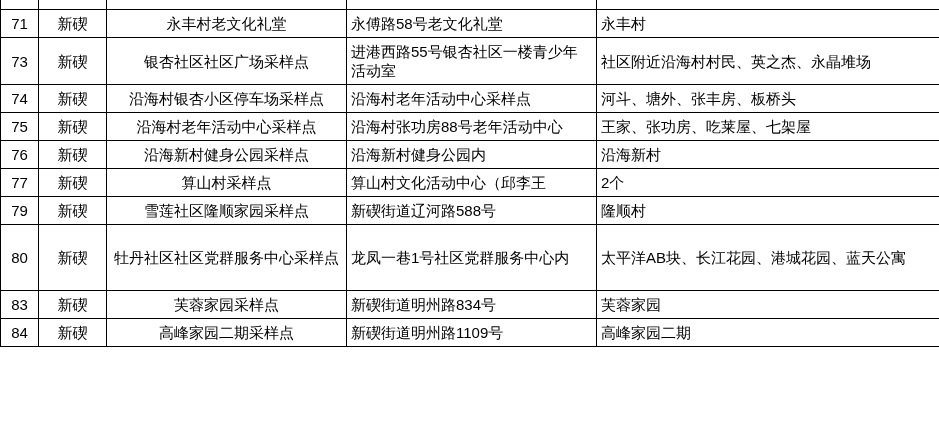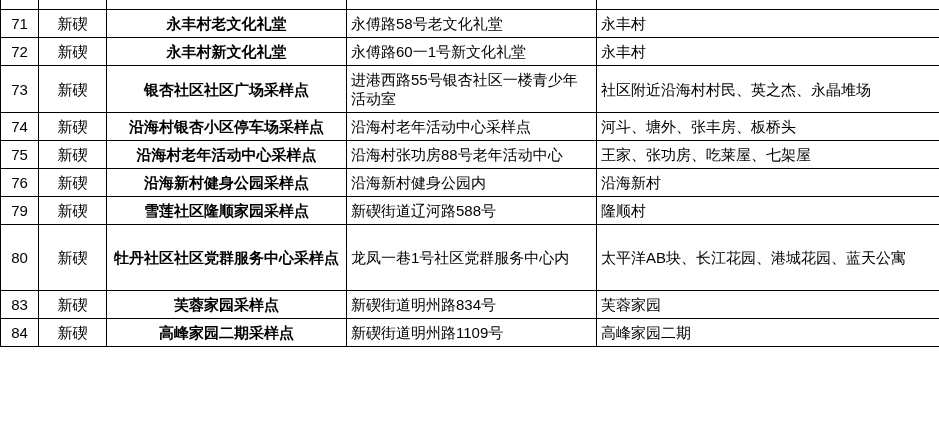--- a/index.html
+++ b/index.html
@@ -39,21 +39,21 @@
   }
   
   col.c-no    { width: 38px; }
   col.c-st    { width: 68px; }
   col.c-name  { width: 240px; }
   col.c-addr  { width: 250px; }
   col.c-area  { width: 343px; }
 
   td.no   { text-align: center; }
   td.st   { text-align: center; }
-  td.name { text-align: center; font-weight: bold; }
+  td.name { text-align: center; }
   td.addr { text-align: left; }
   td.area { text-align: left; }
 
   
   tr.clipped td {
     height: 9px;
     padding-top: 0;
     padding-bottom: 0;
     font-size: 15px;
     line-height: 9px;
@@ -99,27 +99,20 @@
             <span></span>
           </td>
       </tr>
       <tr class="r-normal">
         <td class="no">71</td>
         <td class="st">新碶</td>
         <td class="name">永丰村老文化礼堂</td>
         <td class="addr">永傅路58号老文化礼堂</td>
         <td class="area">永丰村</td>
       </tr>
-      <tr class="r-normal">
-        <td class="no">72</td>
-        <td class="st">新碶</td>
-        <td class="name">永丰村新文化礼堂</td>
-        <td class="addr">永傅路60一1号新文化礼堂</td>
-        <td class="area">永丰村</td>
-      </tr>
       <tr class="r-tall2">
         <td class="no">73</td>
         <td class="st">新碶</td>
         <td class="name">银杏社区社区广场采样点</td>
         <td class="addr">进港西路55号银杏社区一楼青少年活动室</td>
         <td class="area">社区附近沿海村村民、英之杰、永晶堆场</td>
       </tr>
       <tr class="r-normal">
         <td class="no">74</td>
         <td class="st">新碶</td>
@@ -133,20 +126,27 @@
         <td class="name">沿海村老年活动中心采样点</td>
         <td class="addr">沿海村张功房88号老年活动中心</td>
         <td class="area">王家、张功房、吃莱屋、七架屋</td>
       </tr>
       <tr class="r-normal">
         <td class="no">76</td>
         <td class="st">新碶</td>
         <td class="name">沿海新村健身公园采样点</td>
         <td class="addr">沿海新村健身公园内</td>
         <td class="area">沿海新村</td>
+      </tr>
+      <tr class="r-normal">
+        <td class="no">77</td>
+        <td class="st">新碶</td>
+        <td class="name">算山村采样点</td>
+        <td class="addr">算山村文化活动中心（邱李王</td>
+        <td class="area">2个</td>
       </tr>
       <tr class="r-normal">
         <td class="no">79</td>
         <td class="st">新碶</td>
         <td class="name">雪莲社区隆顺家园采样点</td>
         <td class="addr">新碶街道辽河路588号</td>
         <td class="area">隆顺村</td>
       </tr>
       <tr class="r-tall3">
         <td class="no">80</td>

